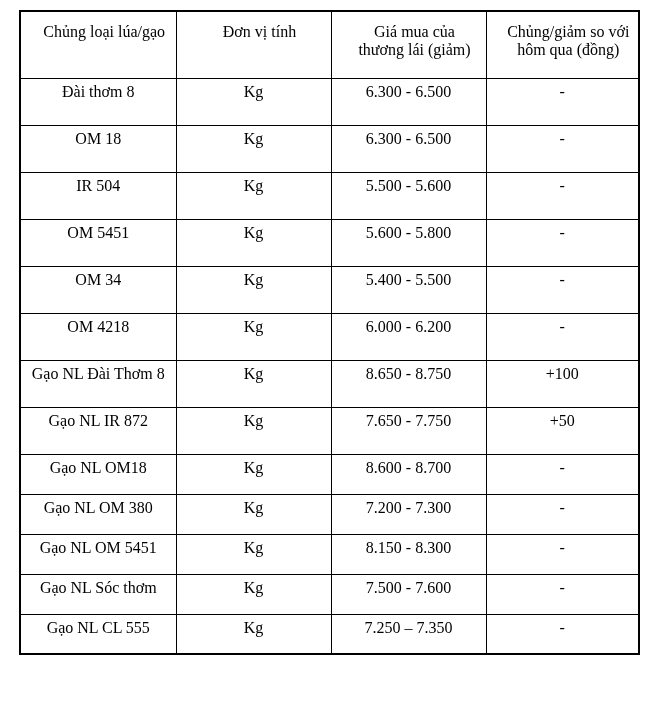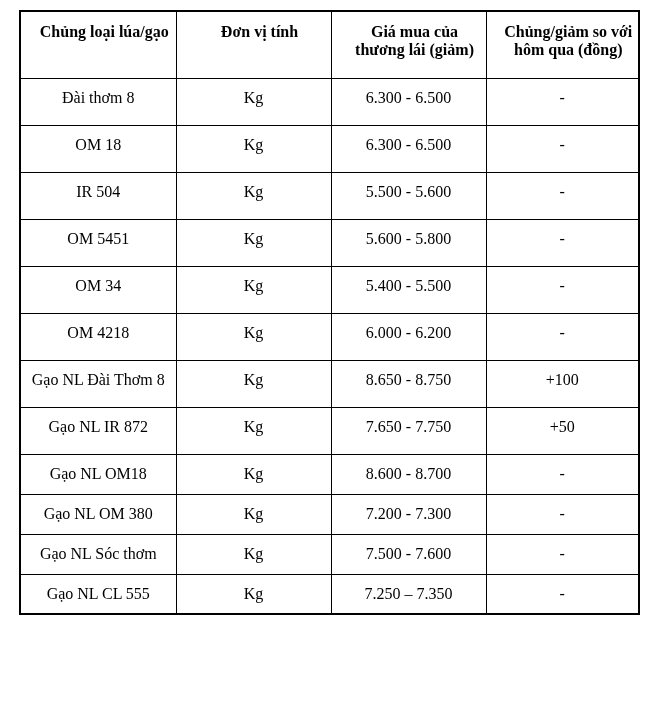--- a/index.html
+++ b/index.html
@@ -28,32 +28,32 @@
   table.price-table th,
   table.price-table td {
     border: 1px solid #000000;
     text-align: center;
     font-size: 16px;
     line-height: 18px;
     padding: 0;
     overflow: hidden;
   }
   table.price-table th {
-    font-weight: bold;
+    font-weight: normal;
     vertical-align: top;
     padding-top: 11px;
     white-space: pre-line;
     height: 67px;
     box-sizing: border-box;
     padding-left: 12px;
   }
   table.price-table td {
     font-weight: normal;
     vertical-align: top;
-    padding-top: 10px;
+    padding-top: 4px;
     font-family: Liberation Serif, serif;
   }
   table.price-table tbody tr {
     height: 47px;
   }
   table.price-table tbody tr.short {
     height: 40px;
   }
   col.c1 { width: 156px; }
   col.c2 { width: 155px; }
@@ -136,20 +136,26 @@
           <td>8.600 - 8.700</td>
           <td>-</td>
         </tr>
         <tr class="short">
           <td>Gạo NL OM 380</td>
           <td>Kg</td>
           <td>7.200 - 7.300</td>
           <td>-</td>
         </tr>
         <tr class="short">
+          <td>Gạo NL OM 5451</td>
+          <td>Kg</td>
+          <td>8.150 - 8.300</td>
+          <td>-</td>
+        </tr>
+        <tr class="short">
           <td>Gạo NL Sóc thơm</td>
           <td>Kg</td>
           <td>7.500 - 7.600</td>
           <td>-</td>
         </tr>
         <tr class="short">
           <td>Gạo NL CL 555</td>
           <td>Kg</td>
           <td>7.250 – 7.350</td>
           <td>-</td>

